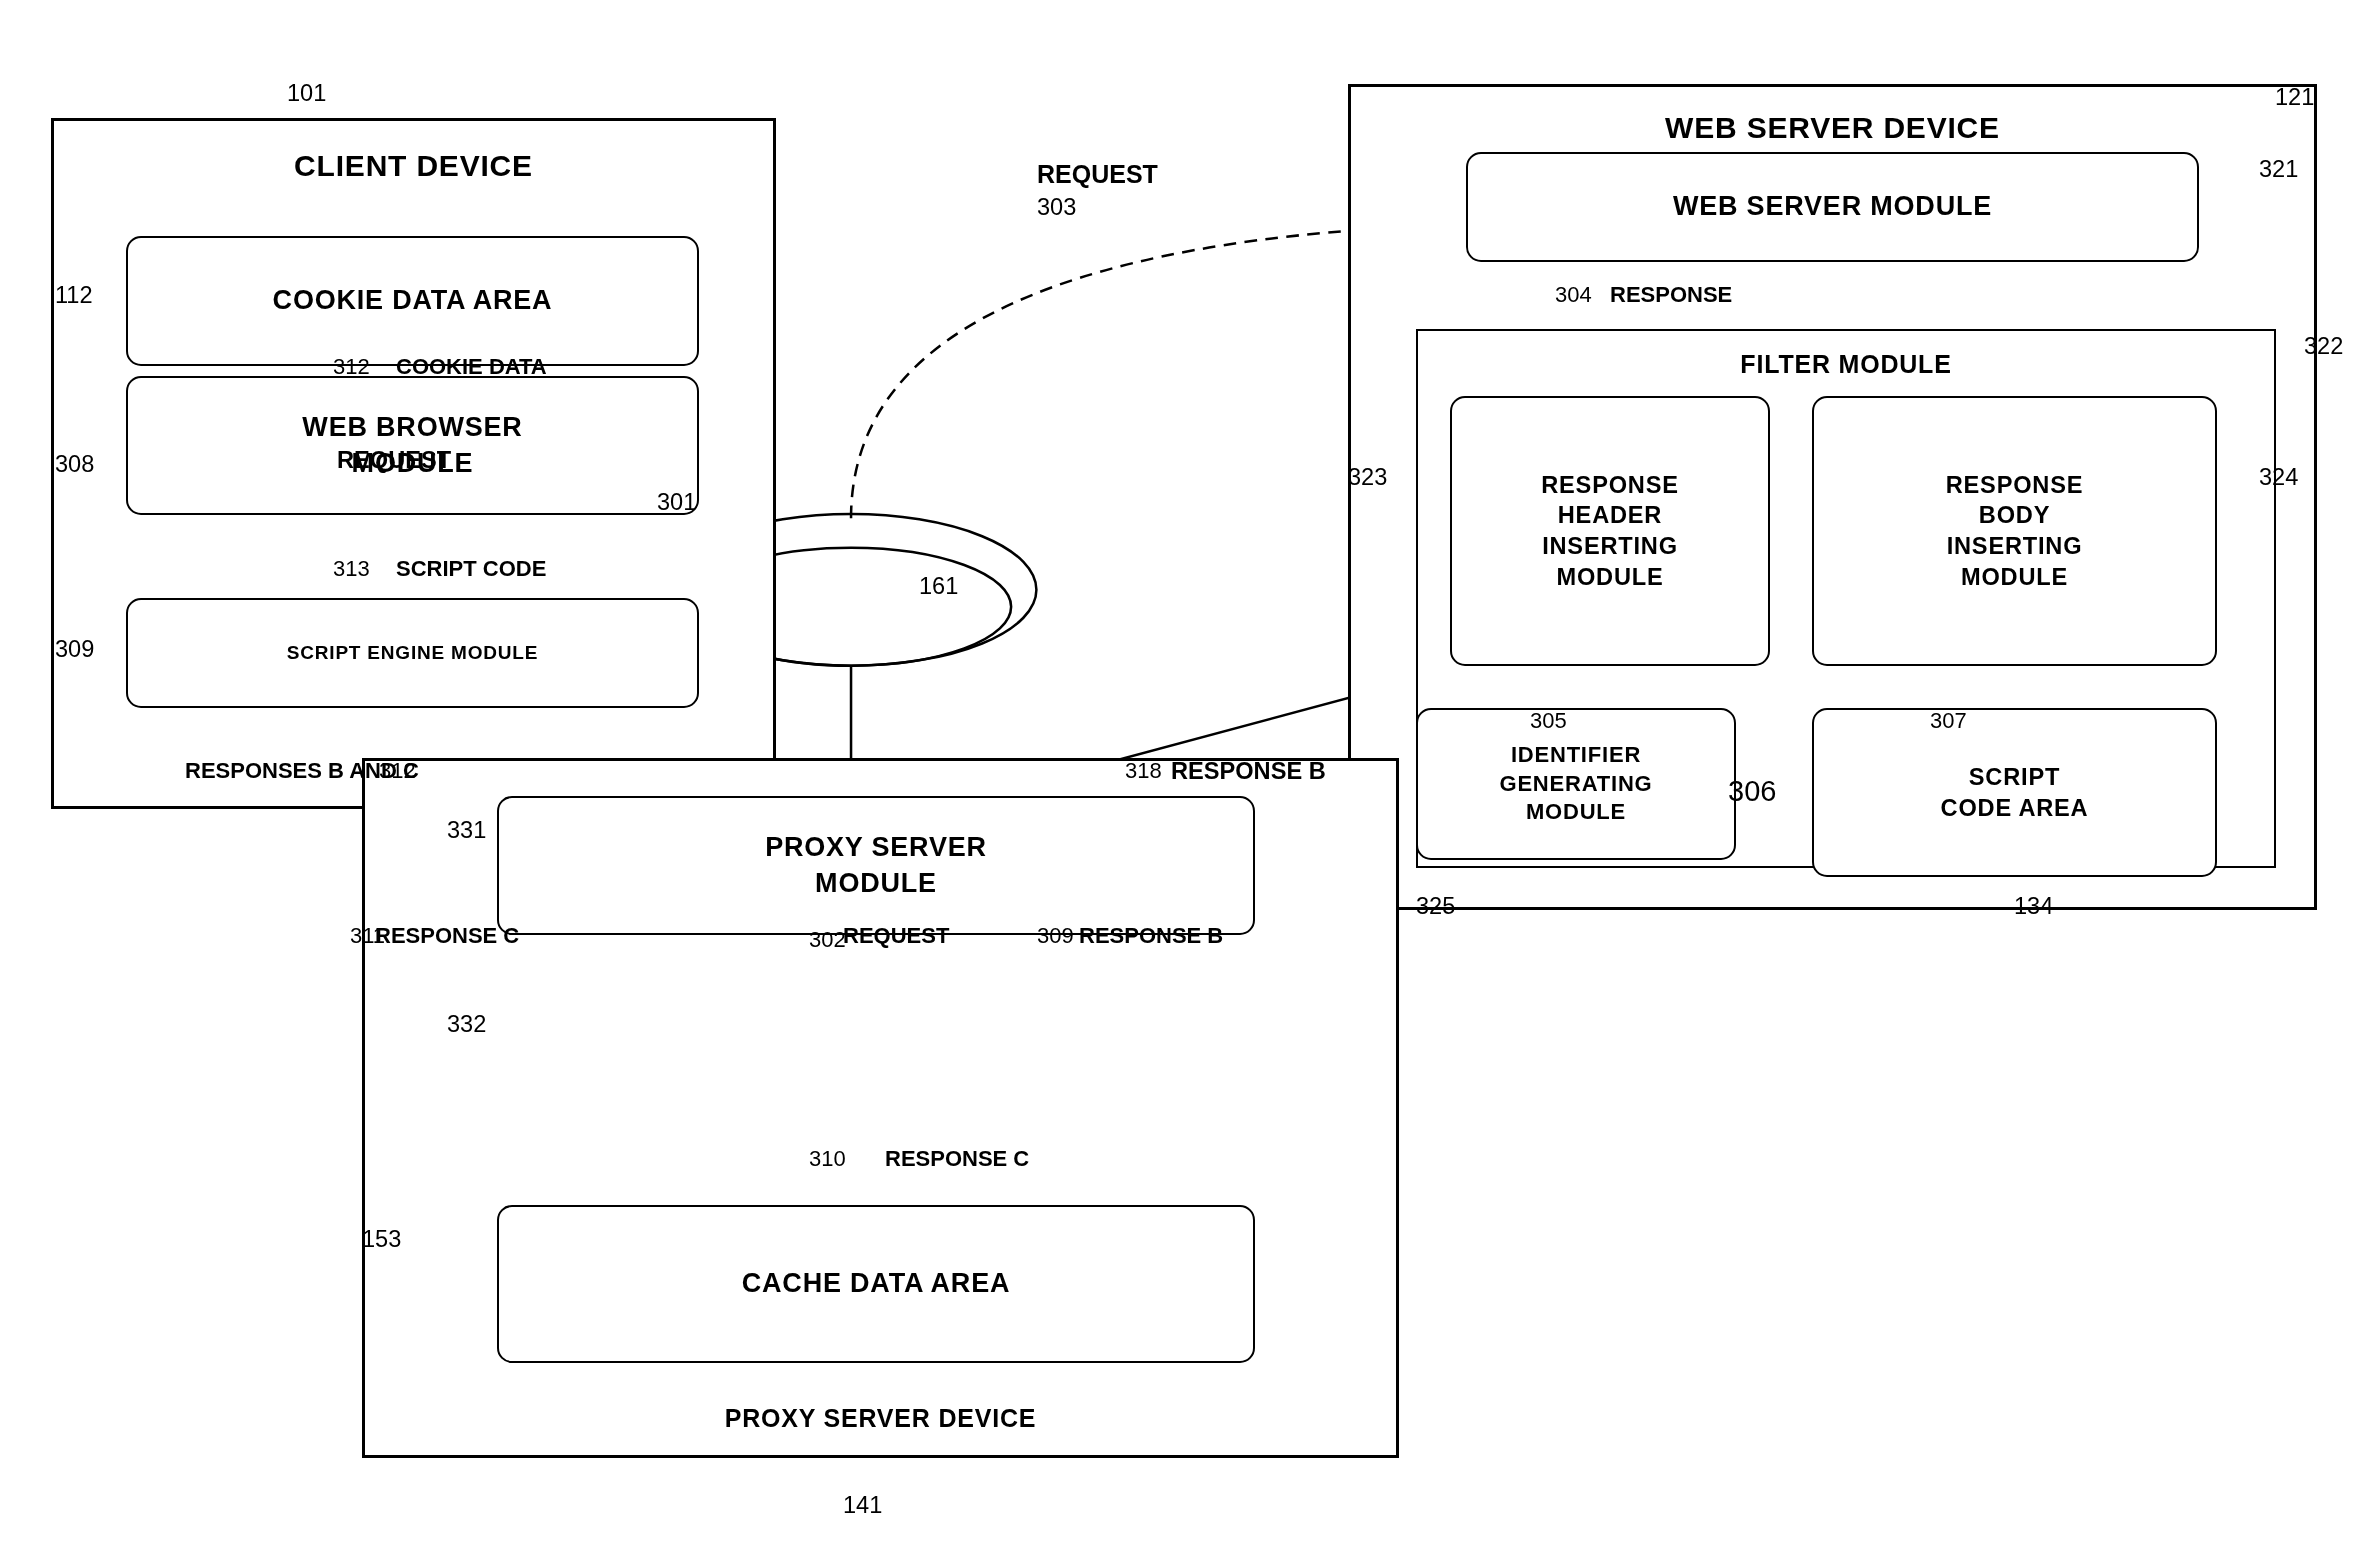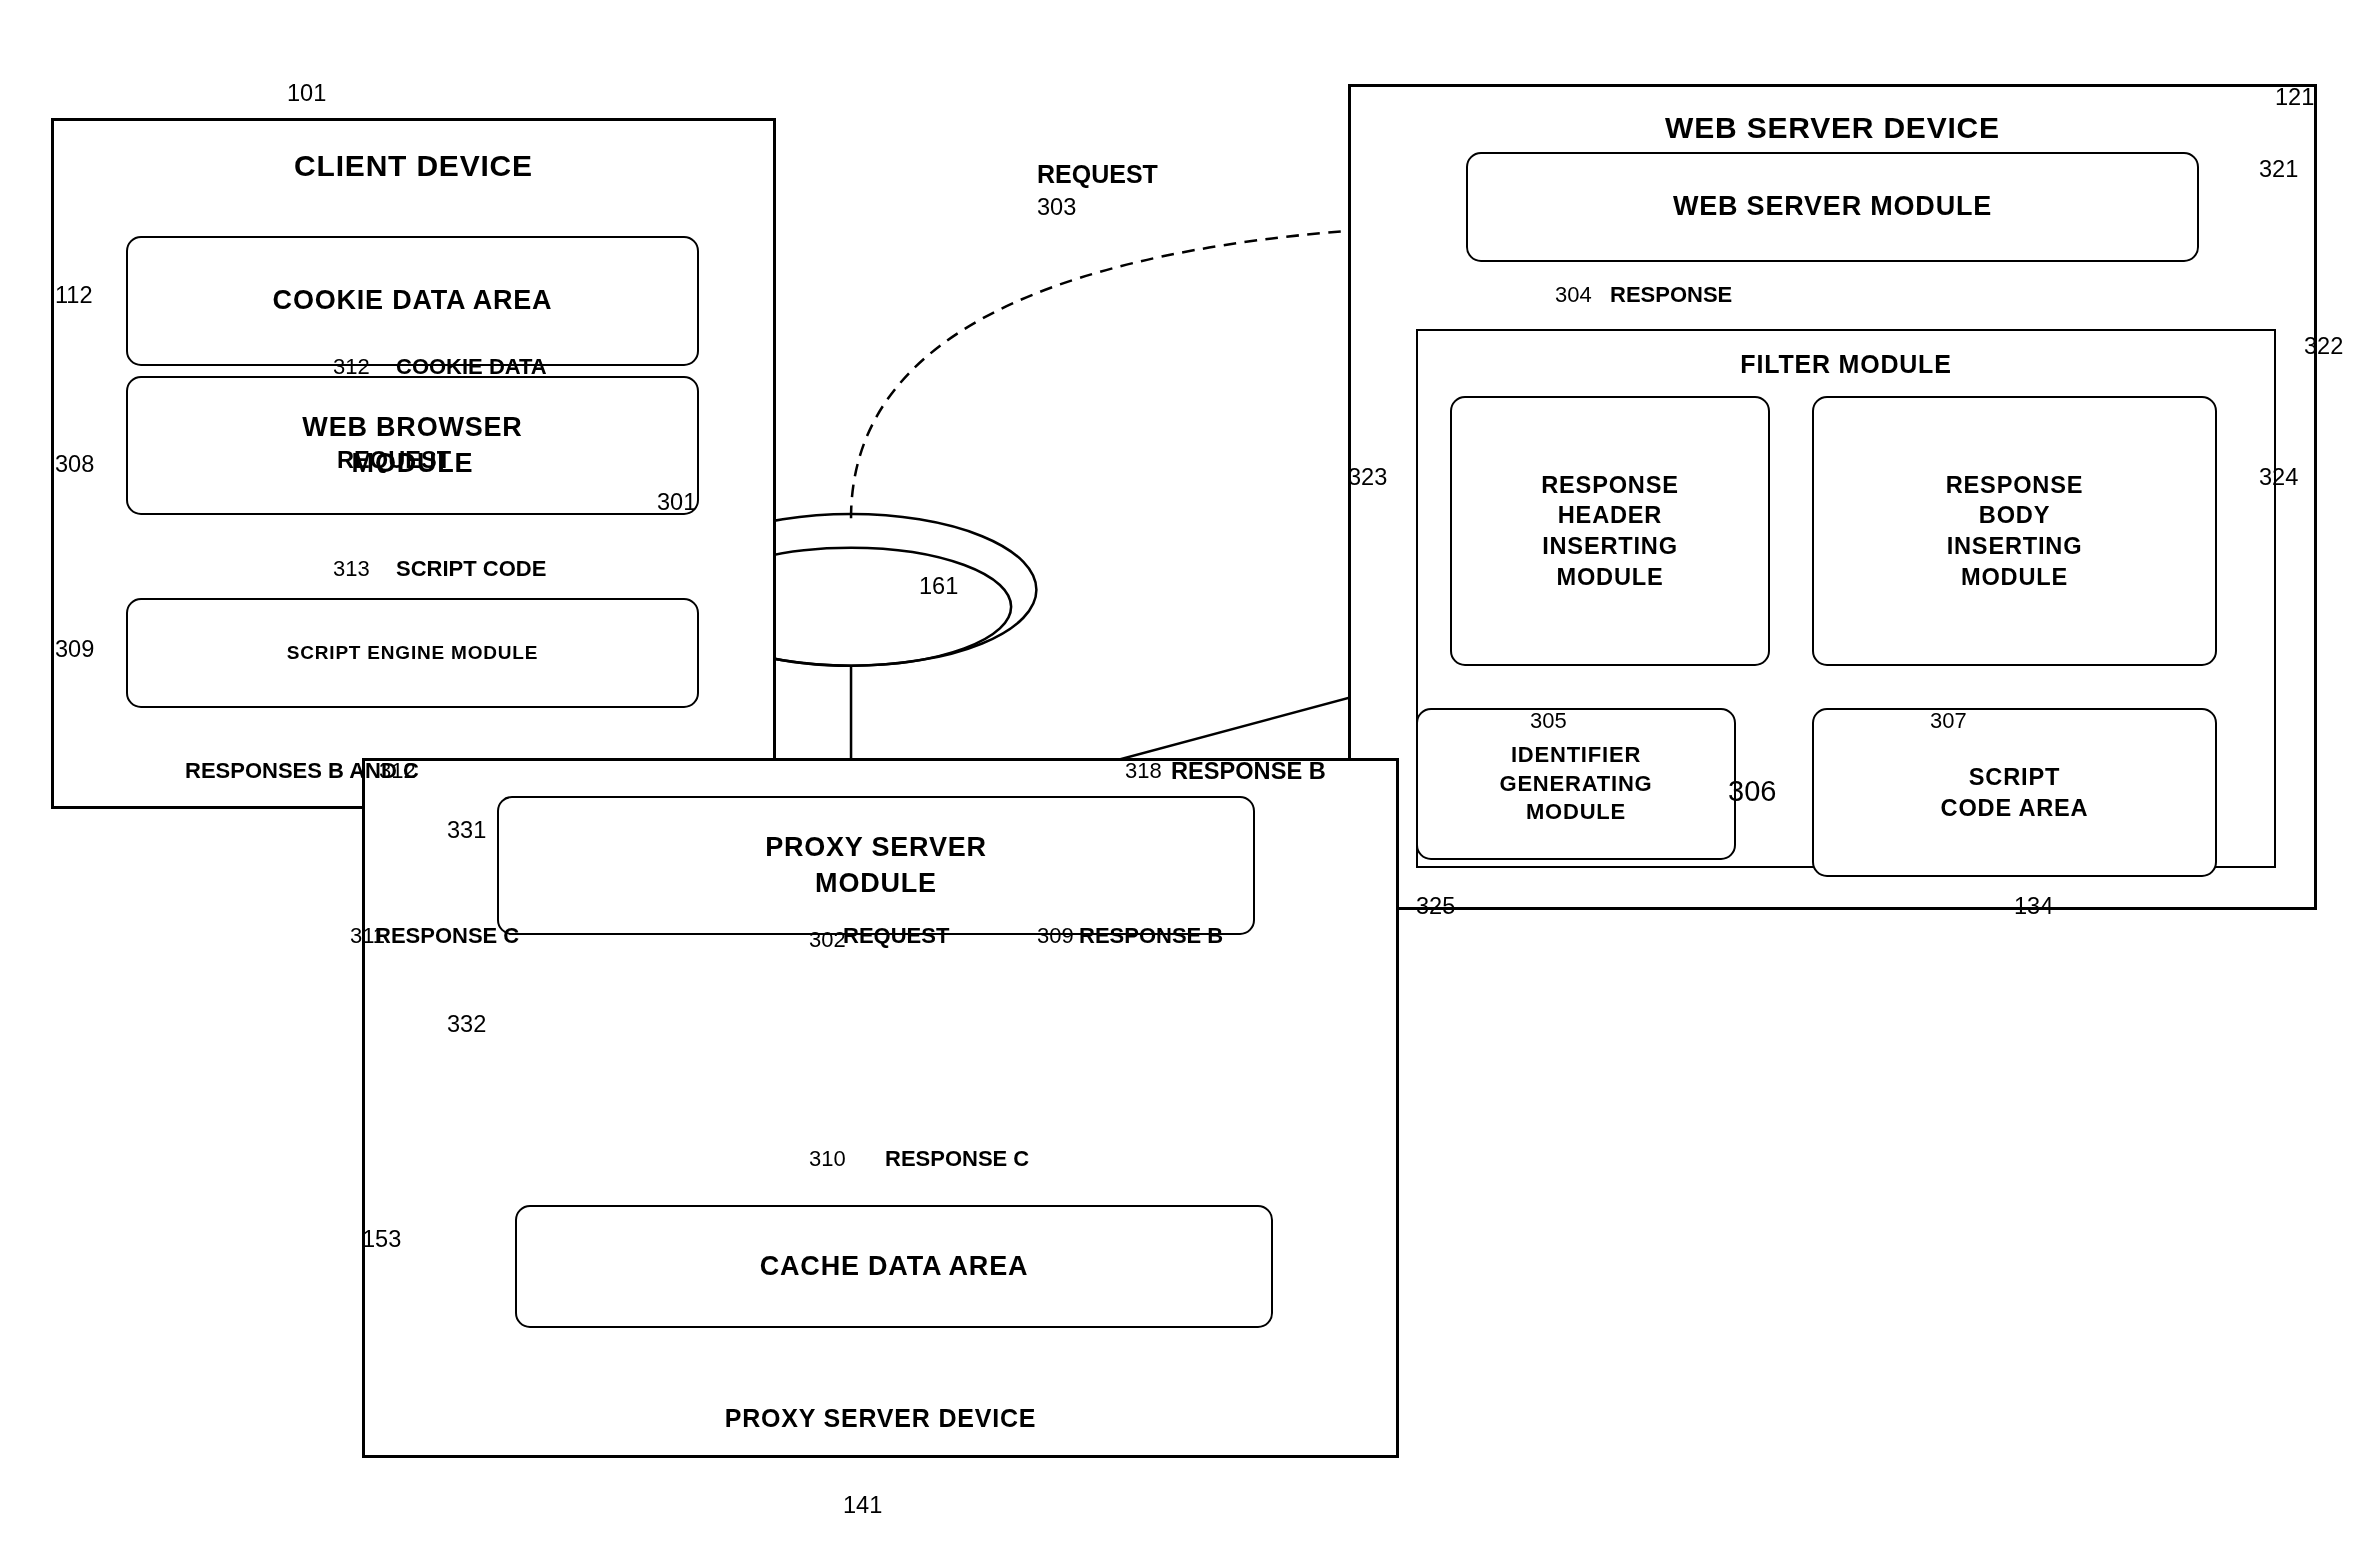--- a/index.html
+++ b/index.html
@@ -188,21 +188,21 @@
   <div class="box" style="left:362px; top:758px; width:1037px; height:700px; border-width:3.4px;">
     <span class="box-label" style="position:absolute; bottom:21px; left:50%; transform:translateX(-50%); font-size:25px;">PROXY SERVER DEVICE</span>
   </div>
 
   <div class="box box-rounded" style="left:497px; top:796px; width:758px; height:139px;">
     <span class="box-label" style="font-size:27px; white-space:pre-line;">PROXY SERVER
 MODULE</span>
   </div>
 
 
-  <div class="box box-rounded" style="left:515px; top:1205px; width:758px; height:123px;">
+  <div class="box box-rounded" style="left:497px; top:1205px; width:758px; height:158px;">
     <span class="box-label" style="font-size:27px;">CACHE DATA AREA</span>
   </div>
 
   <span class="ref-num" style="left:843px; top:1492px;">141</span>
   <span class="ref-num" style="left:447px; top:817px;">331</span>
   <span class="ref-num" style="left:447px; top:1011px;">332</span>
   <span class="ref-num" style="left:362px; top:1226px;">153</span>
 
   <span class="ref-num" style="left:185px; top:758px; font-size:22px; font-weight:bold;">RESPONSES B AND C</span>
   <span class="ref-num" style="left:379px; top:758px; font-size:22px;">312</span>

